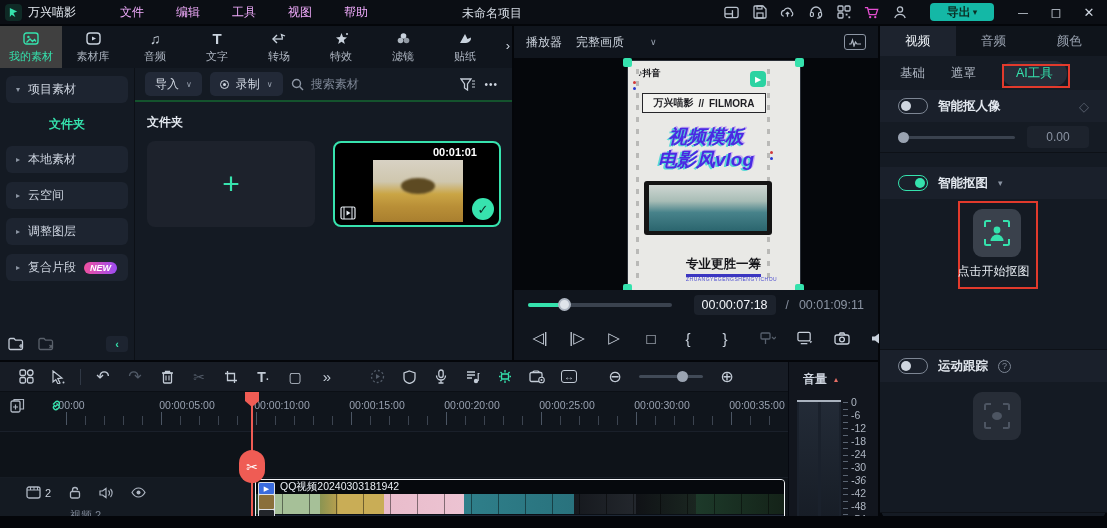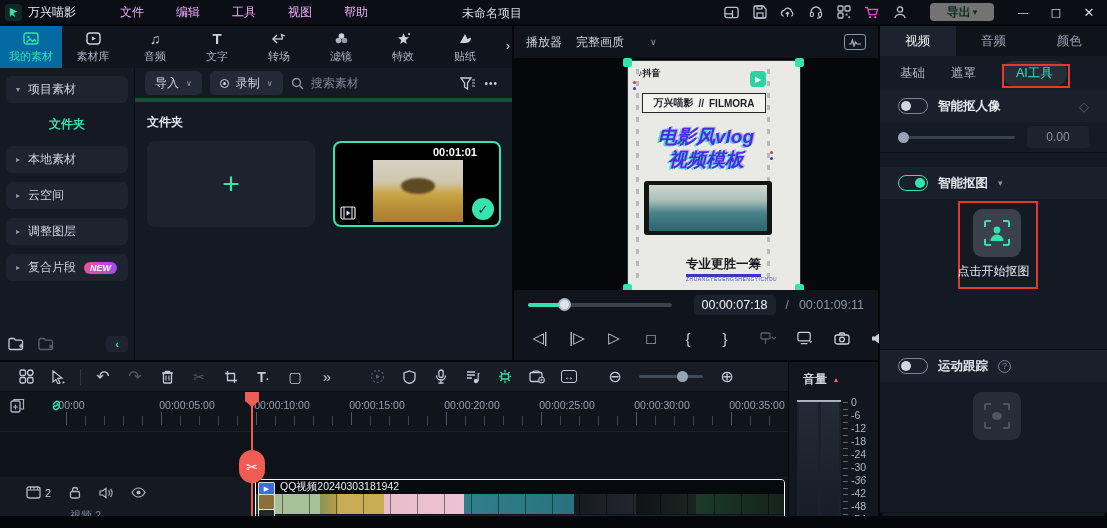--- a/index.html
+++ b/index.html
@@ -10,50 +10,50 @@
   svg{display:block;}
 
   
   #titlebar{left:0;top:0;width:1107px;height:24px;background:#0b0e14;display:flex;align-items:center;}
   .logo{width:17px;height:17px;border-radius:4px;background:#0f2a26;margin:0 6px 0 5px;display:flex;align-items:center;justify-content:center;}
   .app-title{color:#e6ebf2;font-size:12px;margin-right:28px;}
   .menu-item{color:#f0abfc;font-size:12px;padding:0 16px;cursor:default;}
   .proj-title{position:absolute;left:462px;top:5px;color:#d6dce5;font-size:12px;}
   .tb-icons{position:absolute;right:200px;top:0;height:24px;display:flex;align-items:center;gap:13px;}
   .tb-ic{width:15px;height:15px;display:flex;align-items:center;justify-content:center;color:#b9c1cc;}
-  .export-btn{position:absolute;right:113px;top:3px;width:64px;height:18px;background:#737373;border-radius:4px;display:flex;align-items:center;justify-content:center;gap:2px;color:#0b2e24;font-weight:bold;font-size:12px;}
+  .export-btn{position:absolute;right:113px;top:3px;width:64px;height:18px;background:#14b8a6;border-radius:4px;display:flex;align-items:center;justify-content:center;gap:2px;color:#0b2e24;font-weight:bold;font-size:12px;}
   .export-btn .chev{font-size:9px;color:#0b2e24;}
   .win-btn{width:24px;text-align:center;color:#cfd6e0;font-size:13px;}
   .win-btns{position:absolute;right:6px;top:0;height:24px;display:flex;align-items:center;gap:9px;}
 
   
   #left-panel{left:0;top:26px;width:512px;height:334px;background:#141a23;}
   #preview-panel{left:514px;top:26px;width:364px;height:334px;background:#10151d;}
   #right-panel{left:880px;top:26px;width:227px;height:502px;background:#151b24;border-radius:24px;}
   #timeline{left:0;top:362px;width:878px;height:166px;background:#10151c;}
 
   
   .tabstrip{display:flex;align-items:stretch;height:42px;background:#10151d;position:relative;}
   .mtab{width:62px;display:flex;flex-direction:column;align-items:center;justify-content:center;gap:2px;color:#aeb6c2;font-size:11px;}
   .mtab .ticon{height:16px;display:flex;align-items:center;justify-content:center;font-size:14px;color:#c9d2dd;}
-  .mtab.active{background:#0369a1;color:#35e2ad;}
+  .mtab.active{background:#404040;color:#35e2ad;}
   .mtab.active .ticon{color:#35e2ad;}
   .tab-more{position:absolute;right:2px;top:12px;color:#cfd6e0;font-size:13px;}
 
   .left-body{display:flex;height:292px;}
   .sidebar{width:134px;padding:8px 6px 0 6px;position:relative;background:#141a23;}
   .side-pill{height:27px;background:#1d2430;border-radius:6px;display:flex;align-items:center;gap:8px;padding:0 10px;color:#ccd3de;font-size:12px;margin-bottom:9px;}
   .side-pill .car{font-size:8px;color:#8e97a5;}
   .side-sub{height:24px;display:flex;align-items:center;justify-content:center;color:#35e2ad;font-size:12px;font-weight:bold;margin-bottom:10px;}
   .badge-new{background:linear-gradient(90deg,#f0509f,#9b4bf2);color:#fff;font-size:9px;font-style:italic;font-weight:bold;border-radius:7px;padding:1px 6px;}
   .side-foot{position:absolute;left:8px;right:6px;bottom:8px;display:flex;align-items:center;gap:14px;}
   .collapse-btn{margin-left:auto;width:22px;height:16px;background:#1d2430;border-radius:4px;color:#35e2ad;display:flex;align-items:center;justify-content:center;font-size:11px;font-weight:bold;}
 
   .media-content{flex:1;position:relative;background:#141a23;border-left:1px solid #0c1016;}
-  .media-toolbar{height:34px;display:flex;align-items:center;gap:8px;padding:0 10px;border-bottom:4px solid #14532d;}
+  .media-toolbar{height:34px;display:flex;align-items:center;gap:8px;padding:0 10px;border-bottom:2px solid #14532d;}
   .pill-btn{height:24px;background:#222937;border-radius:5px;display:flex;align-items:center;gap:7px;padding:0 10px;color:#d2d9e3;font-size:12px;}
   .pill-btn .car{font-size:8px;color:#97a0ae;}
   .rec-dot{width:9px;height:9px;border:1.5px solid #d2d9e3;border-radius:50%;position:relative;}
   .rec-dot::after{content:'';position:absolute;inset:2px;background:#d2d9e3;border-radius:50%;}
   .searchbox{display:flex;align-items:center;gap:7px;color:#7d8695;flex:1;}
   .funnel{margin-left:auto;}
   .dots{color:#cfd6e0;letter-spacing:1px;font-size:10px;margin-right:4px;}
   .section-label{padding:12px 0 8px 12px;color:#e3e8ef;font-weight:bold;font-size:12px;}
   .cards{display:flex;gap:18px;padding:2px 0 0 12px;}
   .card{width:168px;height:86px;border-radius:8px;position:relative;}
@@ -285,36 +285,36 @@
           <svg width="16" height="12" viewBox="0 0 16 12">
               <path d="M6 2 L2 6 L6 10" fill="none" stroke="#c9d2dd" stroke-width="1.4"></path>
               <path d="M14 3 L10.5 1.5 L11.5 5.5" fill="none" stroke="#c9d2dd" stroke-width="1.3"></path>
               <line x1="3" y1="6" x2="12" y2="6" stroke="#c9d2dd" stroke-width="1.3"></line>
             </svg>
         </span>
         <span>转场</span>
       </div>
       <div class="mtab">
         <span class="ticon">
+          <svg width="15" height="14" viewBox="0 0 15 14">
+              <path d="M7.5 1 L9 5 L13 5.5 L9.8 8 L10.8 12 L7.5 9.8 L4.2 12 L5.2 8 L2 5.5 L6 5 Z" fill="#c9d2dd"></path>
+              <circle cx="13" cy="2" r="1" fill="#c9d2dd"></circle>
+            </svg>
+        </span>
+        <span>特效</span>
+      </div>
+      <div class="mtab">
+        <span class="ticon">
           <svg width="15" height="13" viewBox="0 0 15 13">
               <circle cx="7.5" cy="4" r="2.8" fill="#c9d2dd"></circle>
               <circle cx="4.5" cy="8.5" r="2.8" fill="#c9d2dd" opacity=".85"></circle>
               <circle cx="10.5" cy="8.5" r="2.8" fill="#c9d2dd" opacity=".7"></circle>
             </svg>
         </span>
         <span>滤镜</span>
-      </div>
-      <div class="mtab">
-        <span class="ticon">
-          <svg width="15" height="14" viewBox="0 0 15 14">
-              <path d="M7.5 1 L9 5 L13 5.5 L9.8 8 L10.8 12 L7.5 9.8 L4.2 12 L5.2 8 L2 5.5 L6 5 Z" fill="#c9d2dd"></path>
-              <circle cx="13" cy="2" r="1" fill="#c9d2dd"></circle>
-            </svg>
-        </span>
-        <span>特效</span>
       </div>
       <div class="mtab">
         <span class="ticon">
           <svg width="15" height="13" viewBox="0 0 15 13">
               <path d="M2 11 L7 2 L9.5 7 L13 5.5 A5 5 0 0 1 8 11 Z" fill="#c9d2dd"></path>
             </svg>
         </span>
         <span>贴纸</span>
       </div>
       <span class="tab-more">›</span>
@@ -439,22 +439,22 @@
         <span class="dotr" style="right:27px;top:90px;background:#d23a3a;"></span>
         <span class="dotr" style="right:27px;top:96px;background:#2a3ad2;"></span>
         <span class="p-tik">♪抖音</span>
         <span class="p-badge">▶</span>
         <div class="p-brandbox">
           <span>万兴喵影</span>
           <span>//</span>
           <span>FILMORA</span>
         </div>
         <div class="p-title">
+          <div>视频模板</div>
           <div>电影风vlog</div>
-          <div>视频模板</div>
         </div>
         <div class="p-frame">
             <div class="img"></div>
           </div>
         <div class="p-slogan">专业更胜一筹</div>
         <div class="p-slogan-sub">ZHUANGYEGENGSHENGYICHOU</div>
       </div>
       <span class="handle" style="left:109px;top:0px;"></span>
       <span class="handle" style="left:281px;top:0px;"></span>
       <span class="handle" style="left:109px;top:226px;"></span>

